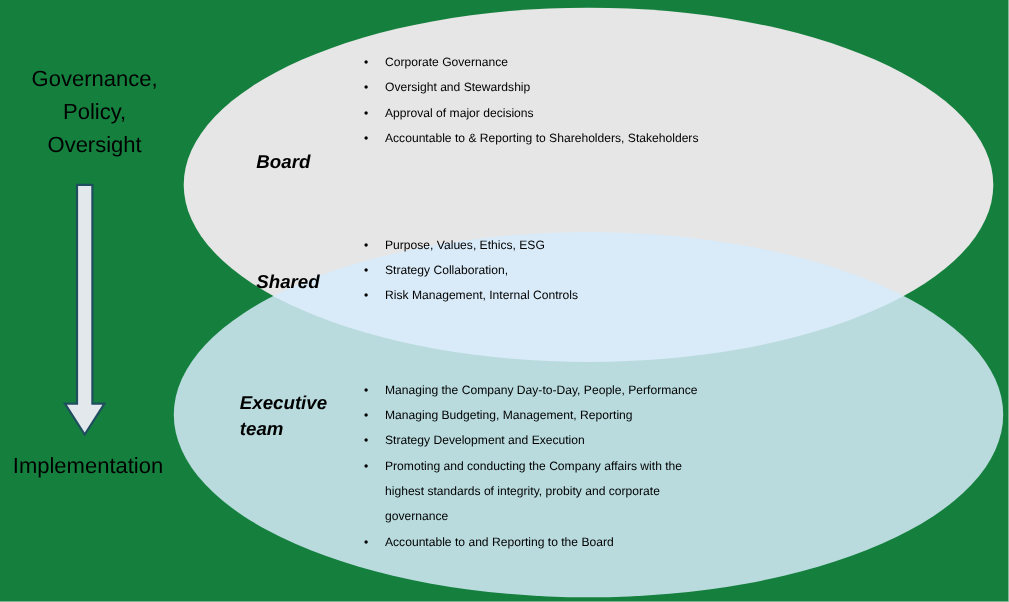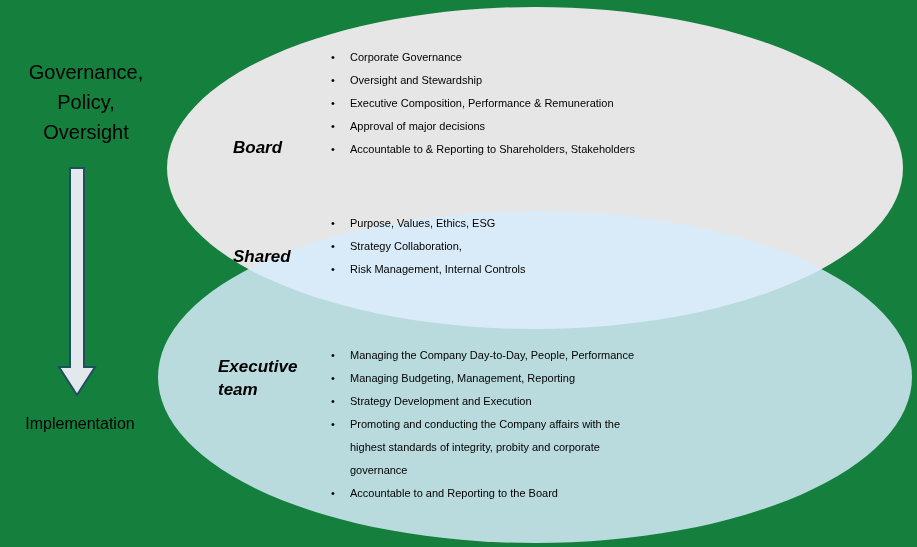--- a/index.html
+++ b/index.html
@@ -27,21 +27,21 @@
     position: absolute;
     left: 6px; top: 57px; width: 160px;
     text-align: center;
     font-size: 20px; line-height: 30px;
     white-space: pre-line;
   }
   .impl-label {
     position: absolute;
     left: 0px; top: 410px; width: 160px;
     text-align: center;
-    font-size: 16px; line-height: 28px;
+    font-size: 20px; line-height: 28px;
   }
   .arrow-wrap { position: absolute; left: 55px; top: 165px; width: 44px; height: 235px; }
   .section-label {
     position: absolute;
     font-size: 17px; line-height: 23px;
     font-weight: bold; font-style: italic;
     white-space: pre-line;
   }
   .label-board { left: 233px; top: 136px; }
   .label-shared { left: 233px; top: 245px; }
@@ -90,21 +90,20 @@
   <div class="section-label label-board">Board</div>
 
   <div class="section-label label-shared">Shared</div>
 
   <div class="section-label label-exec">Executive
 team</div>
 
   <ul class="bullets list-board">
       <li>Corporate Governance</li>
       <li>Oversight and Stewardship</li>
-      <li>Executive Composition, Performance &amp; Remuneration</li>
       <li>Approval of major decisions</li>
       <li>Accountable to &amp; Reporting to Shareholders, Stakeholders</li>
     </ul>
 
   <ul class="bullets list-shared">
       <li>Purpose, Values, Ethics, ESG</li>
       <li>Strategy Collaboration,</li>
       <li>Risk Management, Internal Controls</li>
     </ul>
 

